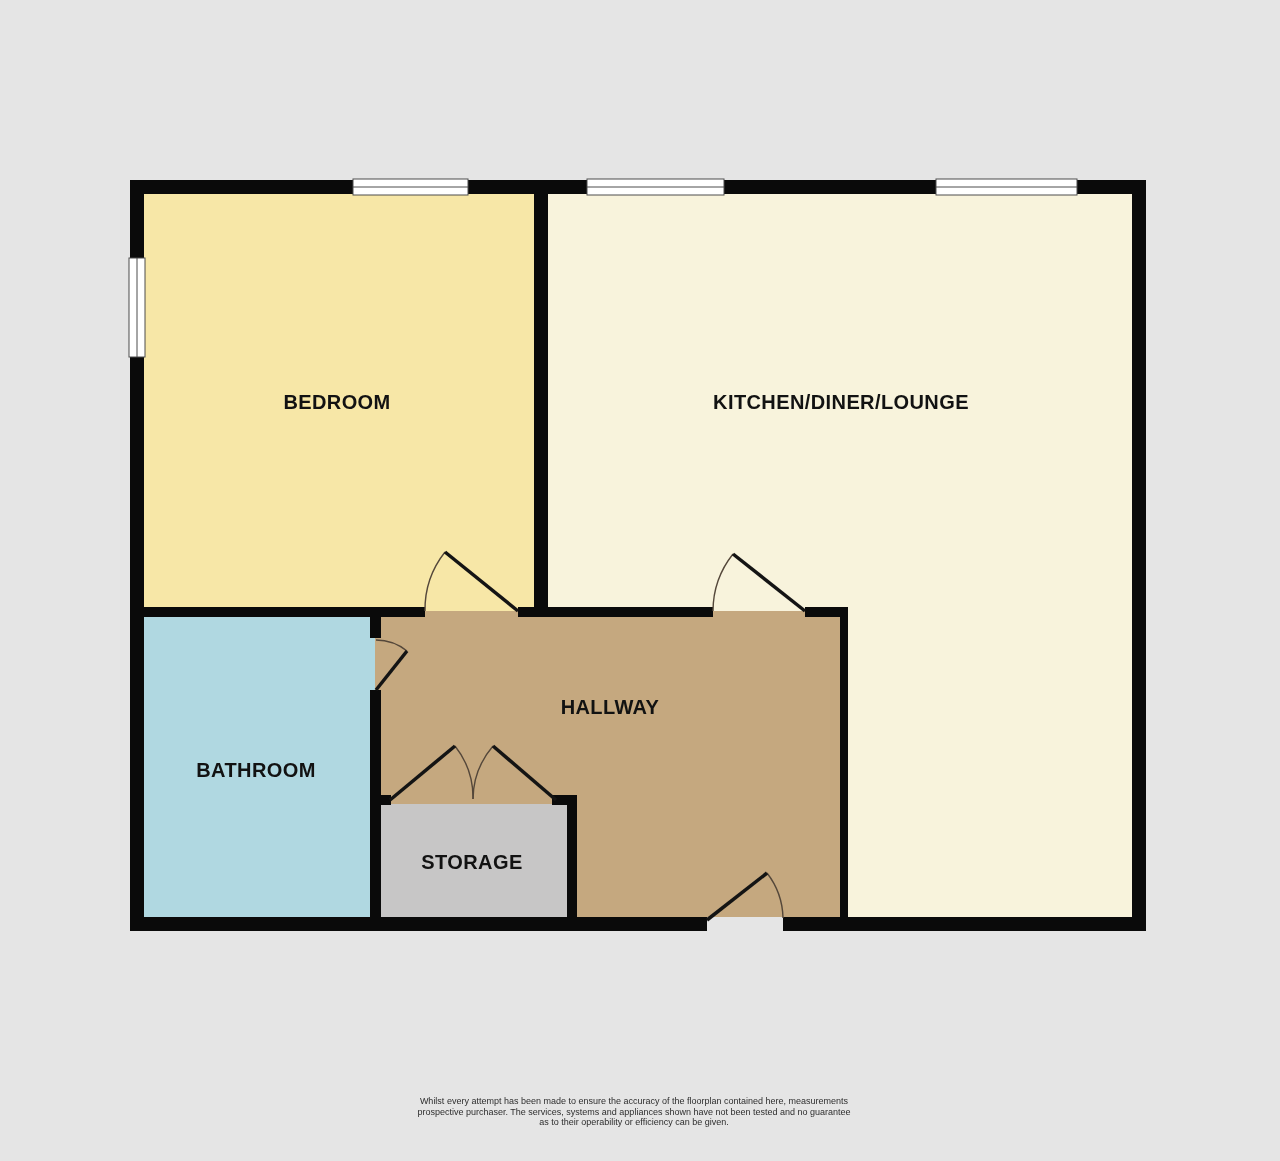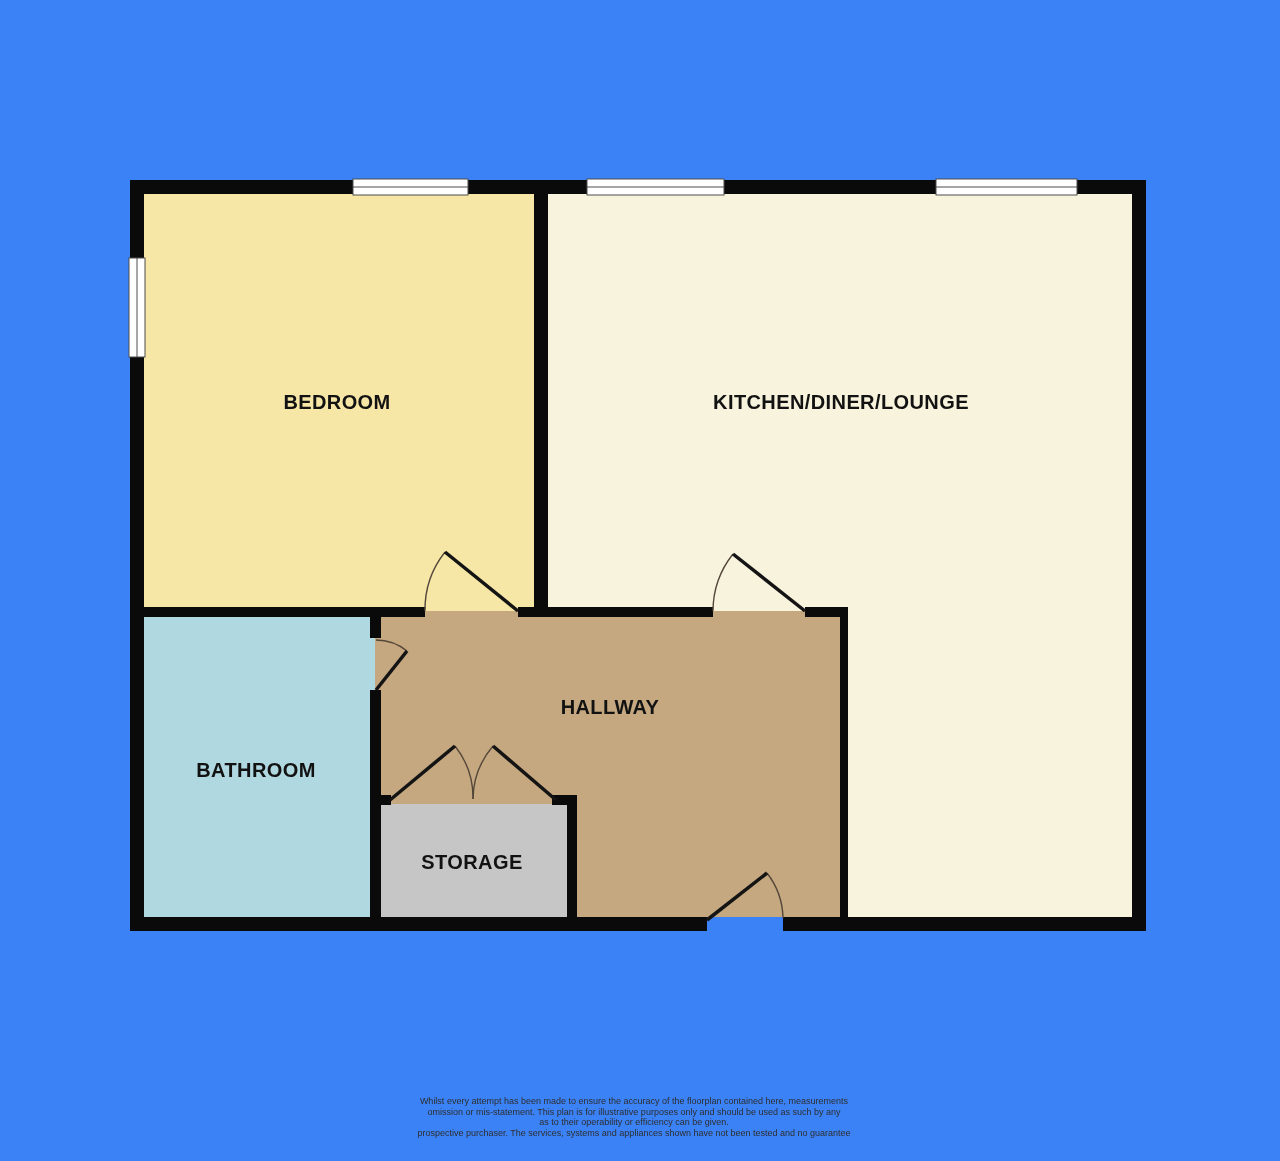--- a/index.html
+++ b/index.html
@@ -1,17 +1,17 @@
 <!DOCTYPE html>
 <html><head>
 <meta charset="utf-8">
 <style>
   html, body { margin: 0; padding: 0; background: #ffffff; }
   body { width: 1280px; height: 1161px; font-family: "Liberation Sans", sans-serif; }
-  .page { position: relative; width: 1280px; height: 1161px; background: #3b82f6; overflow: hidden; }
+  .page { position: relative; width: 1280px; height: 1161px; background: #e5e5e5; overflow: hidden; }
   .plan-svg { position: absolute; left: 0; top: 0; }
   .room-label {
     font-family: "Liberation Sans", sans-serif;
     font-weight: bold;
     font-size: 20px;
     letter-spacing: 0.4px;
   }
   .footer {
     position: absolute;
     left: 0;
@@ -107,18 +107,17 @@
       <text class="room-label" x="337" y="409">BEDROOM</text>
       <text class="room-label" x="841" y="409">KITCHEN/DINER/LOUNGE</text>
       <text class="room-label" x="256" y="777">BATHROOM</text>
       <text class="room-label" x="610" y="714">HALLWAY</text>
       <text class="room-label" x="472" y="869">STORAGE</text>
     </g>
   </svg>
 
   <div class="footer">
     <div>Whilst every attempt has been made to ensure the accuracy of the floorplan contained here, measurements</div>
-    <div>omission or mis-statement. This plan is for illustrative purposes only and should be used as such by any</div>
+    <div>prospective purchaser. The services, systems and appliances shown have not been tested and no guarantee</div>
     <div>as to their operability or efficiency can be given.</div>
-    <div>prospective purchaser. The services, systems and appliances shown have not been tested and no guarantee</div>
   </div>
 
 </div>
 
 </body></html>

